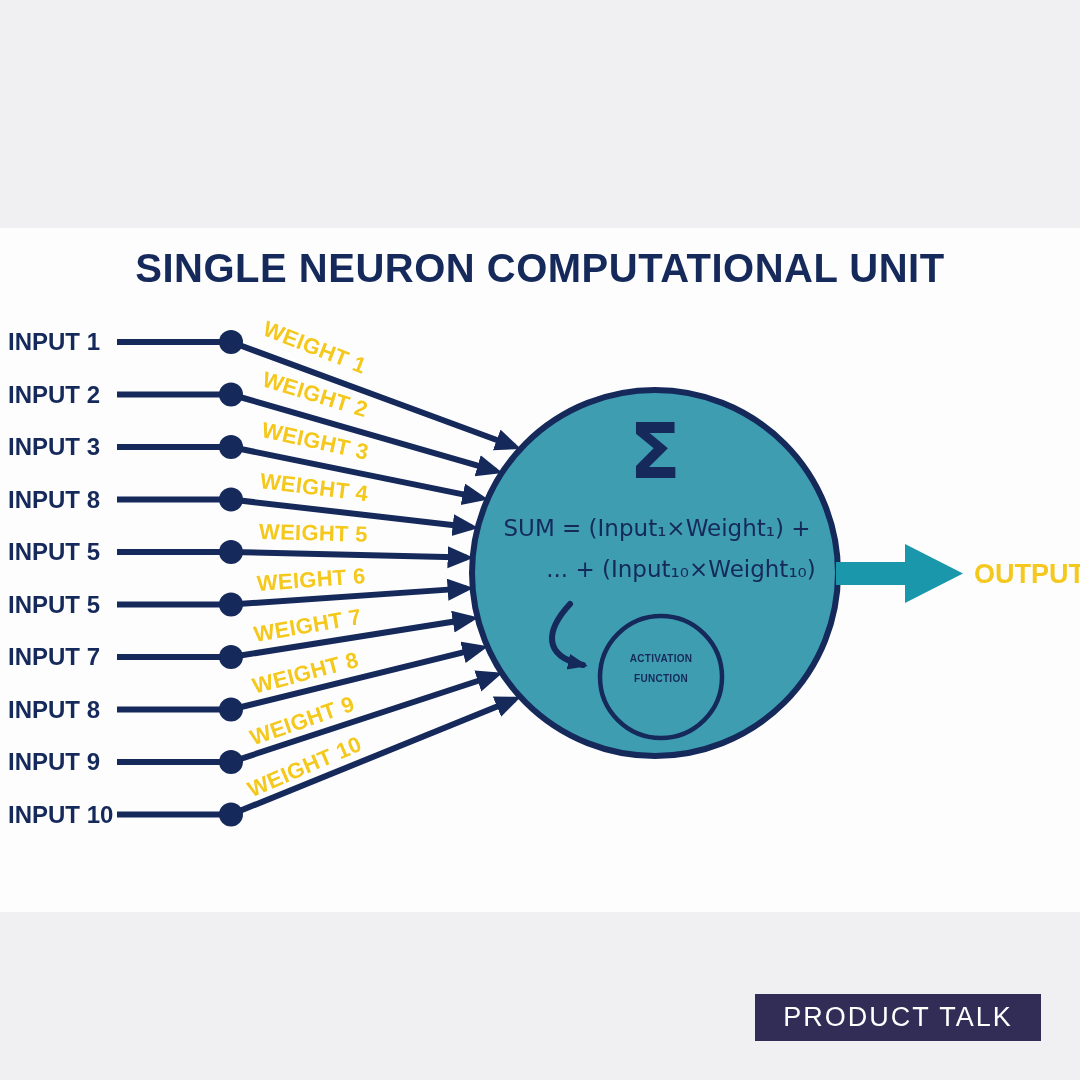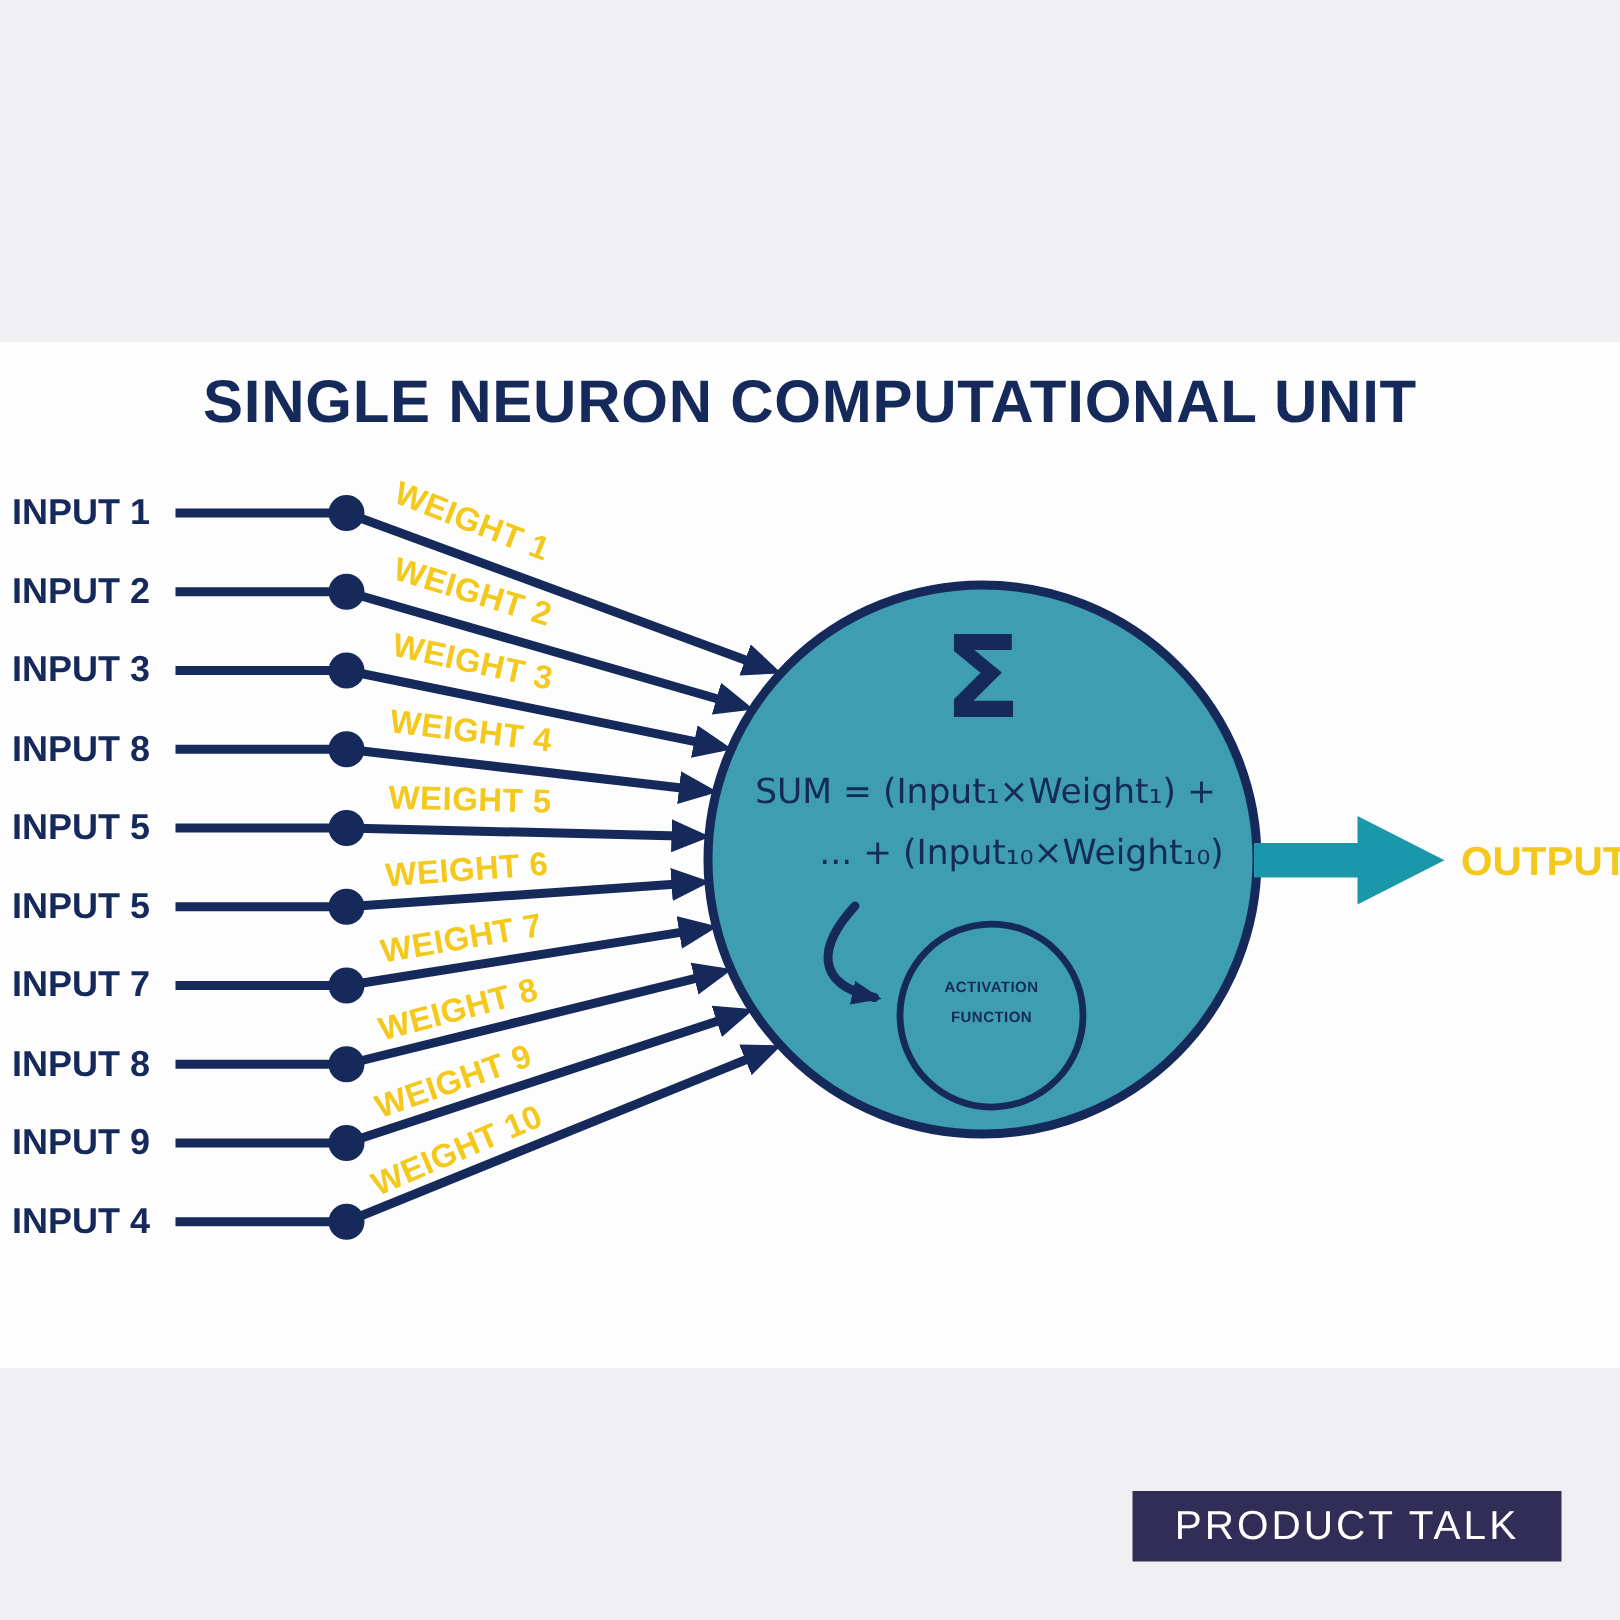--- a/index.html
+++ b/index.html
@@ -157,17 +157,17 @@
       <div class="input-label" style="top: 537px;">INPUT 5</div>
       <div class="weight-label" style="left: 258.506px; top: 532.312px; transform: rotate(1.46001deg);">WEIGHT 5</div>
       <div class="input-label" style="top: 589.5px;">INPUT 5</div>
       <div class="weight-label" style="left: 256.51px; top: 583.679px; transform: rotate(-4.1797deg);">WEIGHT 6</div>
       <div class="input-label" style="top: 642px;">INPUT 7</div>
       <div class="weight-label" style="left: 254.486px; top: 635.275px; transform: rotate(-9.62888deg);">WEIGHT 7</div>
       <div class="input-label" style="top: 694.5px;">INPUT 8</div>
       <div class="weight-label" style="left: 252.544px; top: 687.113px; transform: rotate(-14.6704deg);">WEIGHT 8</div>
       <div class="input-label" style="top: 747px;">INPUT 9</div>
       <div class="weight-label" style="left: 250.758px; top: 739.167px; transform: rotate(-19.1927deg);">WEIGHT 9</div>
-      <div class="input-label" style="top: 799.5px;">INPUT 4</div>
+      <div class="input-label" style="top: 799.5px;">INPUT 10</div>
       <div class="weight-label" style="left: 249.155px; top: 791.391px; transform: rotate(-23.1884deg);">WEIGHT 10</div>
     </div>
 
 </div>
 
 </body></html>

